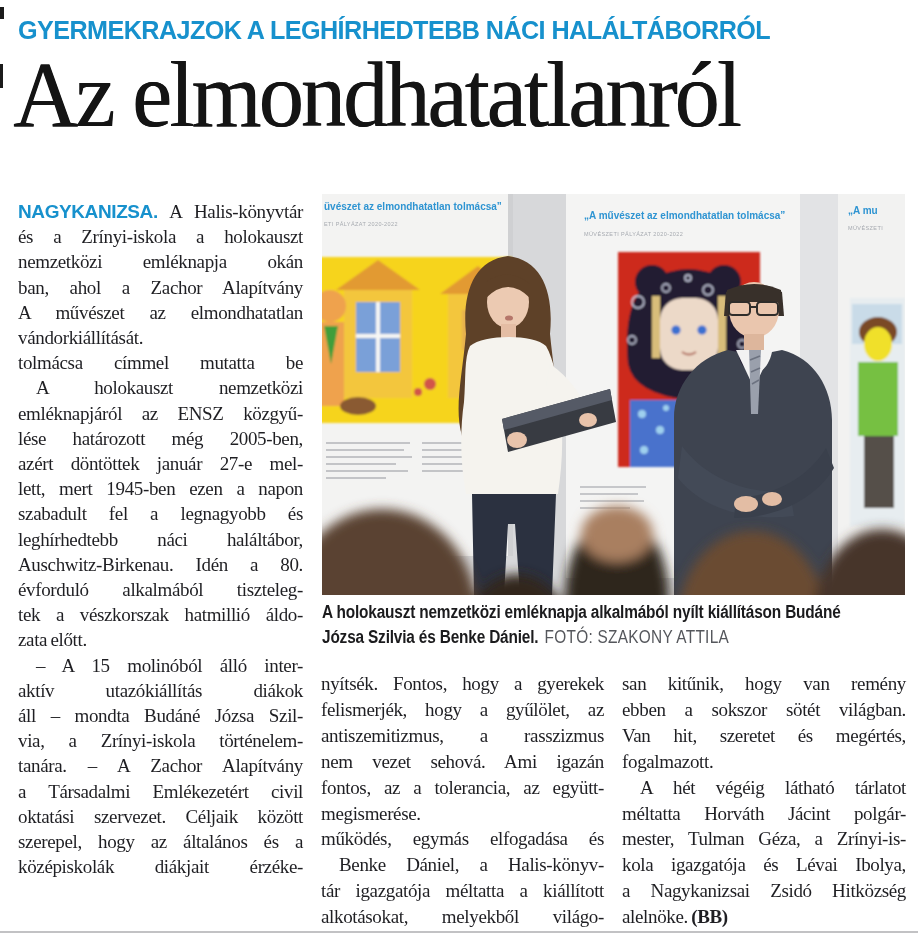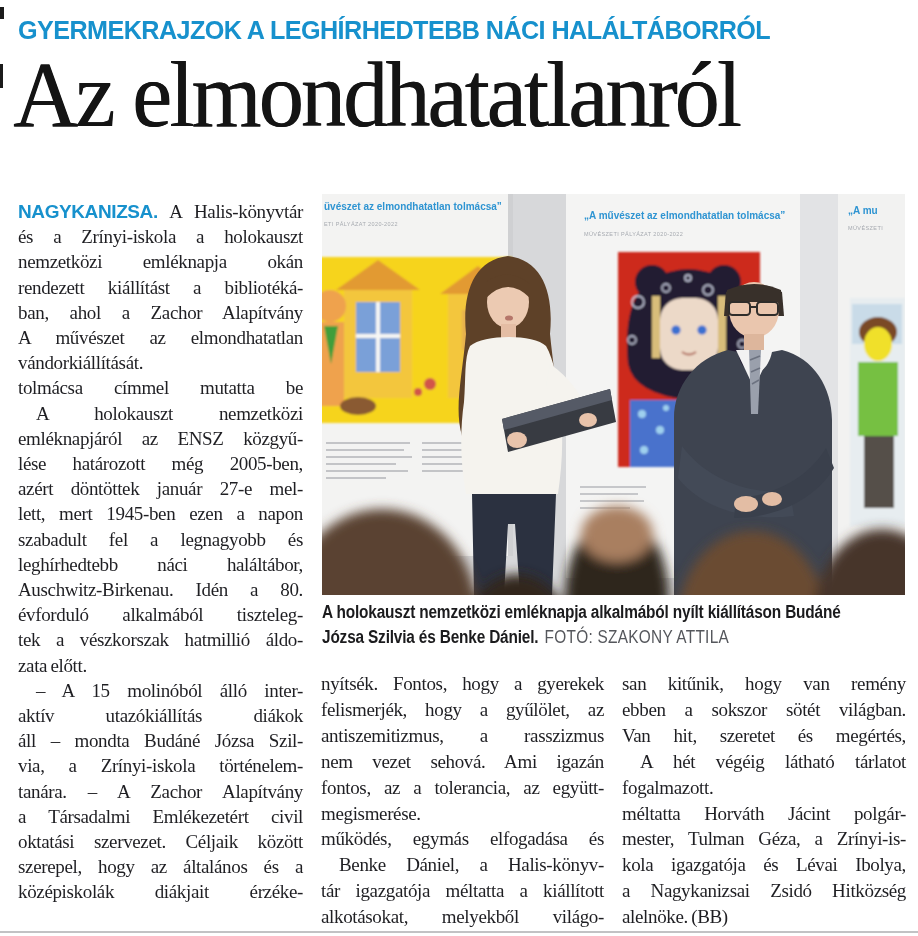--- a/index.html
+++ b/index.html
@@ -13,21 +13,21 @@
         font-size:93px;line-height:1.02;letter-spacing:-3px;color:#141414;white-space:nowrap;
         text-shadow:0.6px 0 0 currentColor;transform:scaleX(0.97);transform-origin:left top;}
   .bcol{position:absolute;font-size:19px;letter-spacing:-0.35px;word-spacing:-1.2px;
         color:#1f1f23;}
   #col-left{left:18px;top:199px;width:285px;line-height:25.2px;}
   #col-mid{left:321px;top:671px;width:283px;line-height:25.9px;}
   #col-right{left:622px;top:671px;width:284px;line-height:25.9px;}
   .bline{text-align:justify;text-align-last:justify;}
   .bline.end{text-align-last:left;}
   .bline.ind{text-indent:18px;}
-  .bline b{font-weight:400;}
+  .bline b{font-weight:700;}
   .lead{font-family:"Liberation Sans",sans-serif;font-weight:700;font-size:19px;
         letter-spacing:-0.4px;color:#1791cd;margin-top:20px;}
   .photo{position:absolute;left:322px;top:194px;width:583px;height:401px;display:block;}
   .caption{position:absolute;left:322px;top:600px;width:662px;
         font-family:"Liberation Sans",sans-serif;font-weight:700;font-size:17.5px;
         line-height:25px;letter-spacing:-0.2px;color:#1b1b1d;
         transform:scaleX(0.88);transform-origin:left top;}
   .credit{font-weight:400;color:#55575c;letter-spacing:0.3px;margin-left:7px;}
   .rule{position:absolute;left:0;top:931px;width:918px;height:2px;background:#c2c2c4;}
 </style>
@@ -208,21 +208,20 @@
 
   <div class="caption">
     <span>A holokauszt nemzetközi emléknapja alkalmából nyílt kiállításon Budáné</span><br>
     <span>Józsa Szilvia és Benke Dániel.</span><span class="credit">FOTÓ: SZAKONY ATTILA</span>
   </div>
 
   <div class="bcol" id="col-left">
       <div class="bline"><span class="lead">NAGYKANIZSA.</span> A Halis-könyvtár</div>
       <div class="bline">és a Zrínyi-iskola a holokauszt</div>
       <div class="bline">nemzetközi emléknapja okán</div>
-      <div class="bline">rendezett kiállítást a bibliotéká-</div>
       <div class="bline">ban, ahol a Zachor Alapítvány</div>
       <div class="bline">A művészet az elmondhatatlan</div>
       <div class="bline end">vándorkiállítását.</div>
       <div class="bline">tolmácsa címmel mutatta be</div>
       <div class="bline ind">A holokauszt nemzetközi</div>
       <div class="bline">emléknapjáról az ENSZ közgyű-</div>
       <div class="bline">lése határozott még 2005-ben,</div>
       <div class="bline">azért döntöttek január 27-e mel-</div>
       <div class="bline">lett, mert 1945-ben ezen a napon</div>
       <div class="bline">szabadult fel a legnagyobb és</div>
@@ -250,22 +249,22 @@
       <div class="bline end">megismerése.</div>
       <div class="bline">működés, egymás elfogadása és</div>
       <div class="bline ind">Benke Dániel, a Halis-könyv-</div>
       <div class="bline">tár igazgatója méltatta a kiállított</div>
       <div class="bline">alkotásokat, melyekből világo-</div>
     </div>
   <div class="bcol" id="col-right">
       <div class="bline">san kitűnik, hogy van remény</div>
       <div class="bline">ebben a sokszor sötét világban.</div>
       <div class="bline">Van hit, szeretet és megértés,</div>
+      <div class="bline end">fogalmazott.</div>
       <div class="bline ind">A hét végéig látható tárlatot</div>
-      <div class="bline end">fogalmazott.</div>
       <div class="bline">méltatta Horváth Jácint polgár-</div>
       <div class="bline">mester, Tulman Géza, a Zrínyi-is-</div>
       <div class="bline">kola igazgatója és Lévai Ibolya,</div>
       <div class="bline">a Nagykanizsai Zsidó Hitközség</div>
       <div class="bline end">alelnöke. <b>(BB)</b></div>
     </div>
 
   <div class="rule"></div>
 </div>
 

